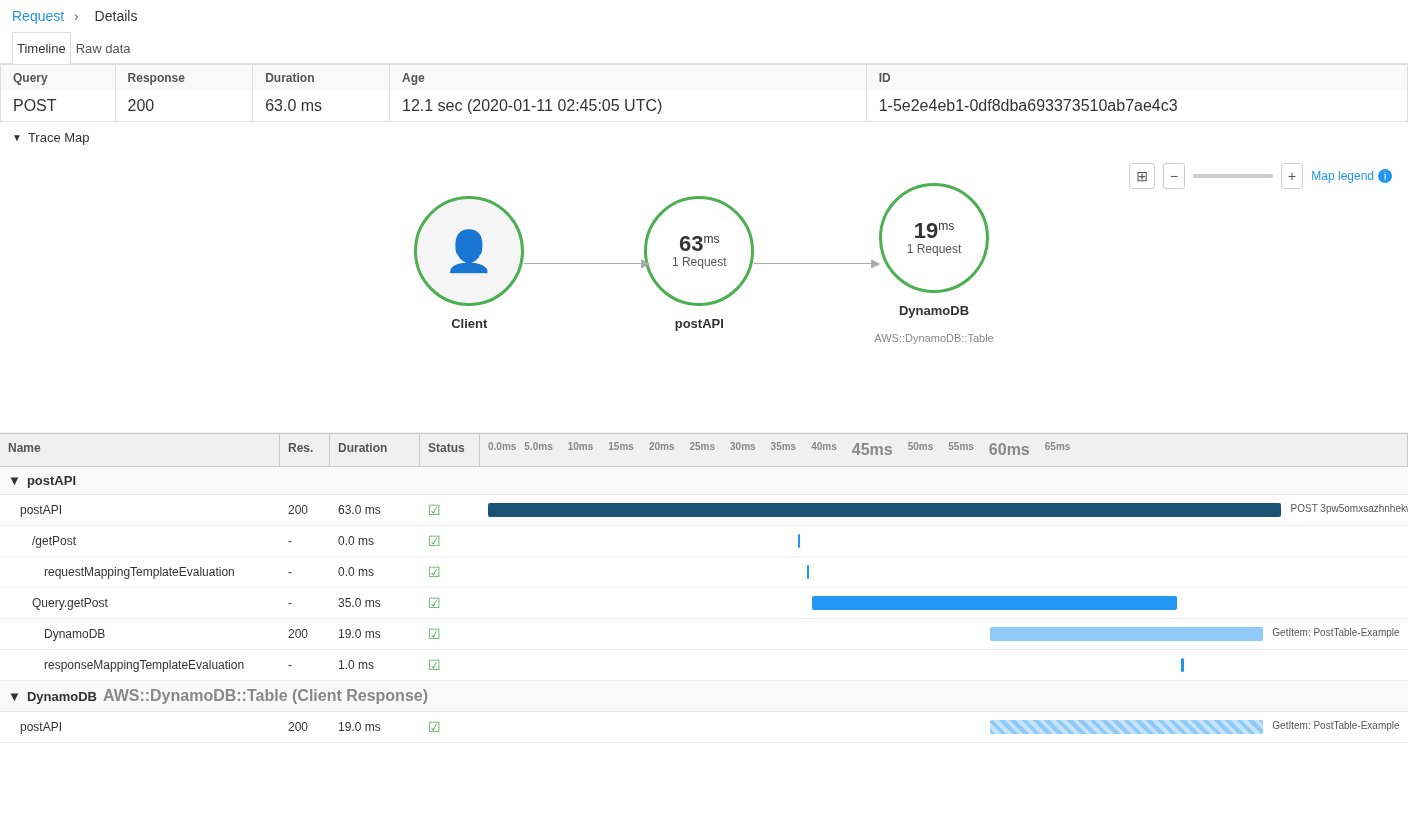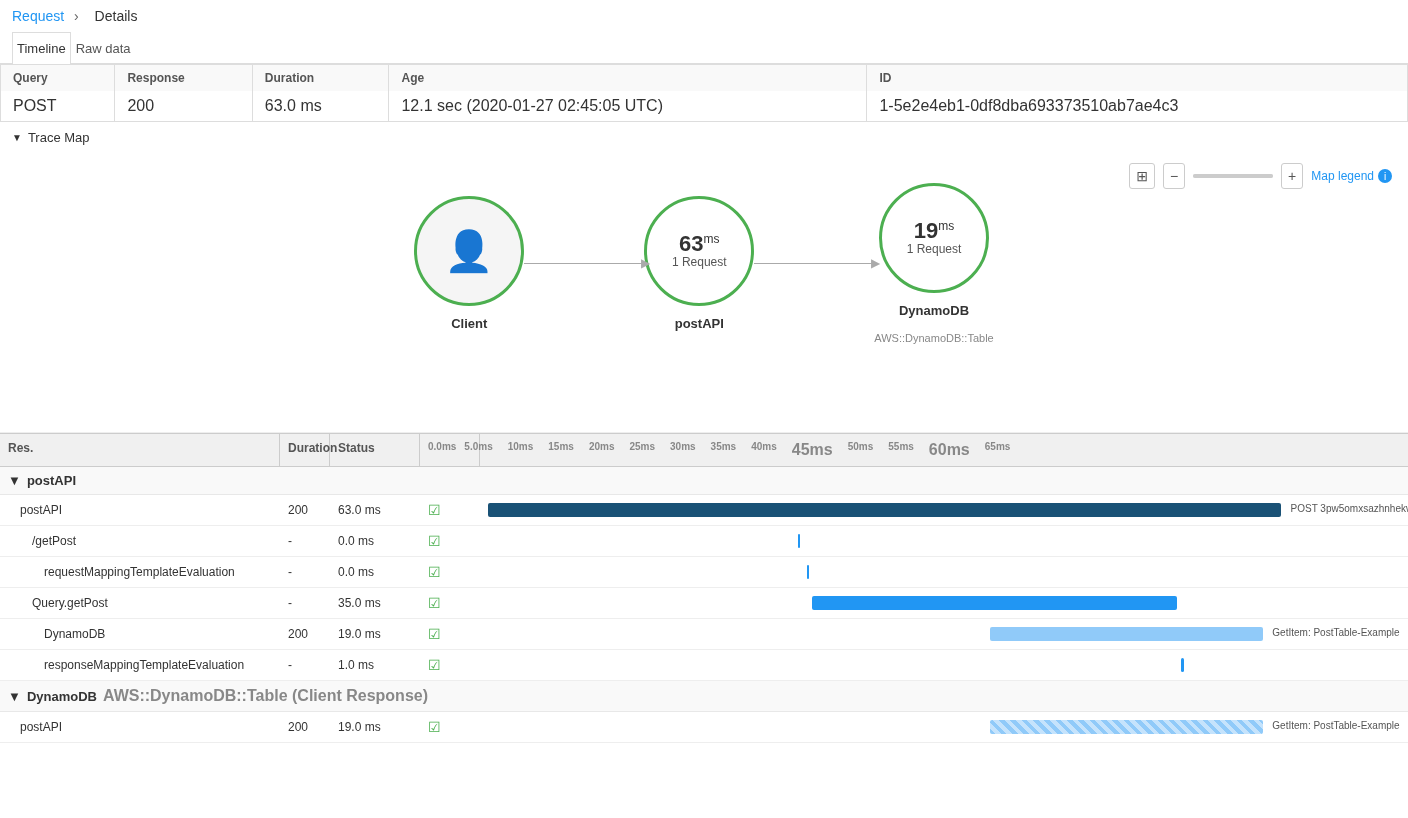--- a/index.html
+++ b/index.html
@@ -87,21 +87,21 @@
       <th>Duration</th>
       <th>Age</th>
       <th>ID</th>
     </tr>
   </thead>
   <tbody>
     <tr>
       <td>POST</td>
       <td>200</td>
       <td>63.0 ms</td>
-      <td>12.1 sec (2020-01-27 02:45:05 UTC)</td>
+      <td>12.1 sec (2020-01-11 02:45:05 UTC)</td>
       <td>1-5e2e4eb1-0df8dba693373510ab7ae4c3</td>
     </tr>
   </tbody>
 </table>
 
 <div class="section-header">
   <span class="chevron">▼</span>
   <span>Trace Map</span>
 </div>
 
@@ -151,20 +151,21 @@
       </div>
       <div class="node-label">DynamoDB</div>
       <div class="node-sublabel">AWS::DynamoDB::Table</div>
     </div>
   </div>
 </div>
 
 <div class="timeline-section">
 
   <div class="timeline-header">
+    <div class="timeline-header-cell">Name</div>
     <div class="timeline-header-cell">Res.</div>
     <div class="timeline-header-cell">Duration</div>
     <div class="timeline-header-cell">Status</div>
     <div class="timeline-header-cell">
       <div style="display:flex;width:100%;">
         <span style="font-size:10px;color:#888;margin-right:8px;">0.0ms</span>
         <span style="font-size:10px;color:#888;margin-right:15px;">5.0ms</span>
         <span style="font-size:10px;color:#888;margin-right:15px;">10ms</span>
         <span style="font-size:10px;color:#888;margin-right:15px;">15ms</span>
         <span style="font-size:10px;color:#888;margin-right:15px;">20ms</span>

